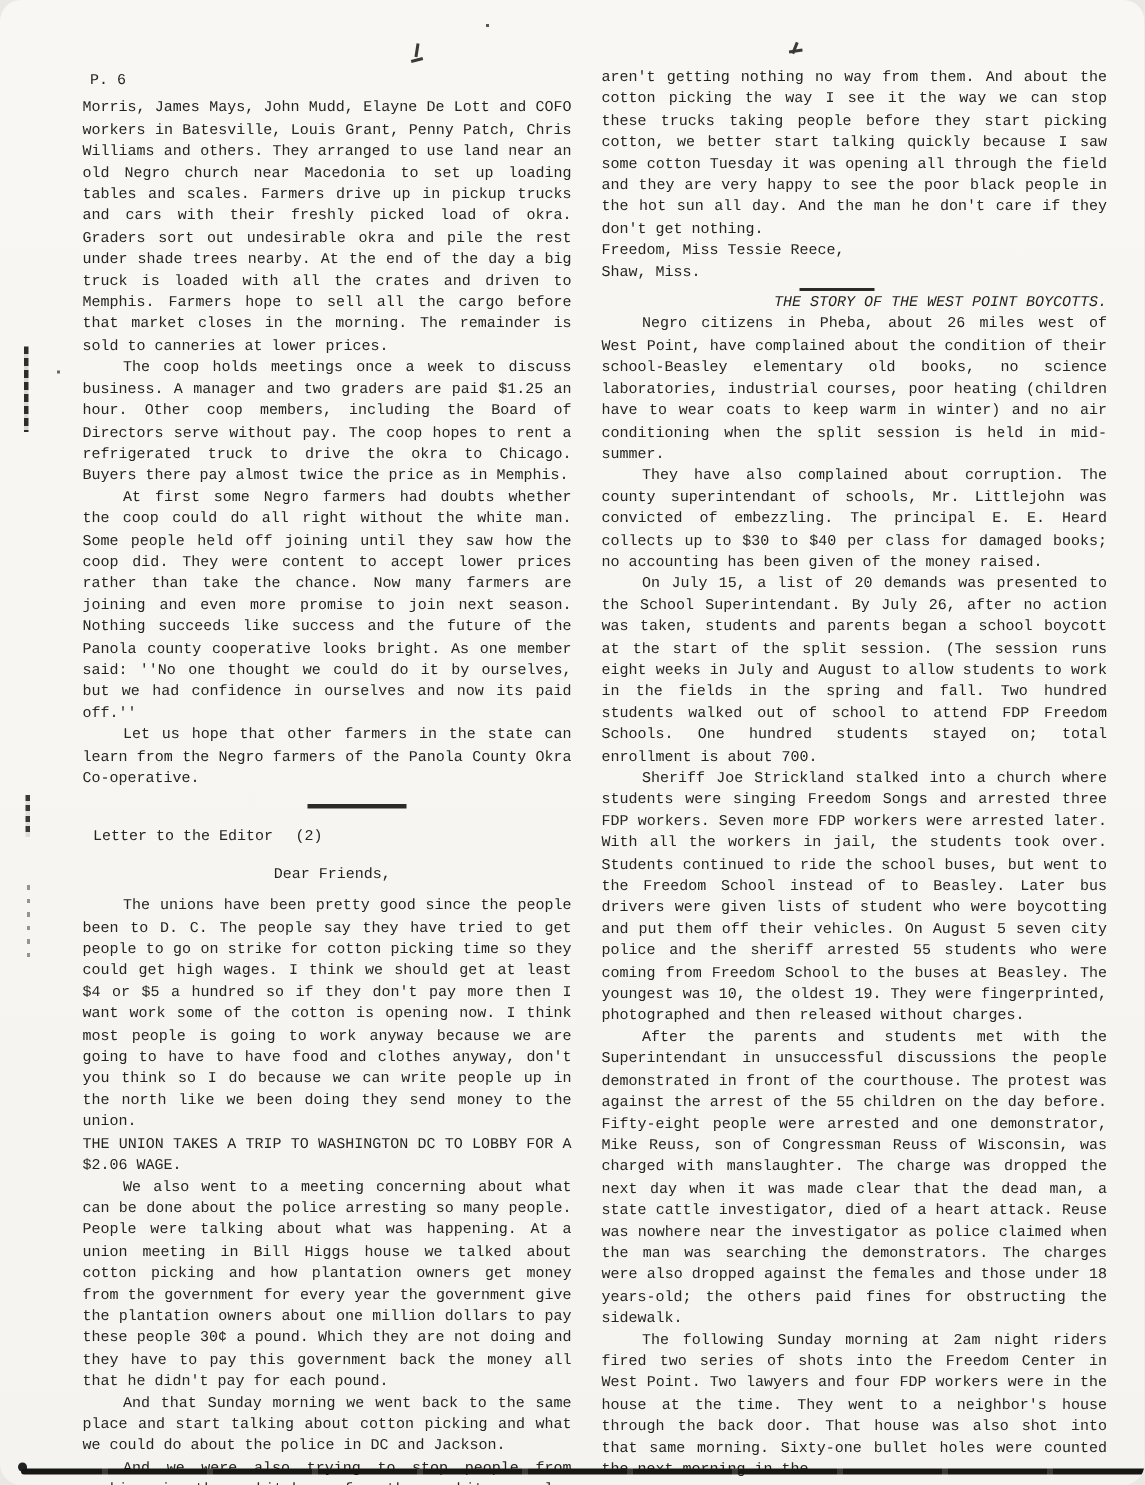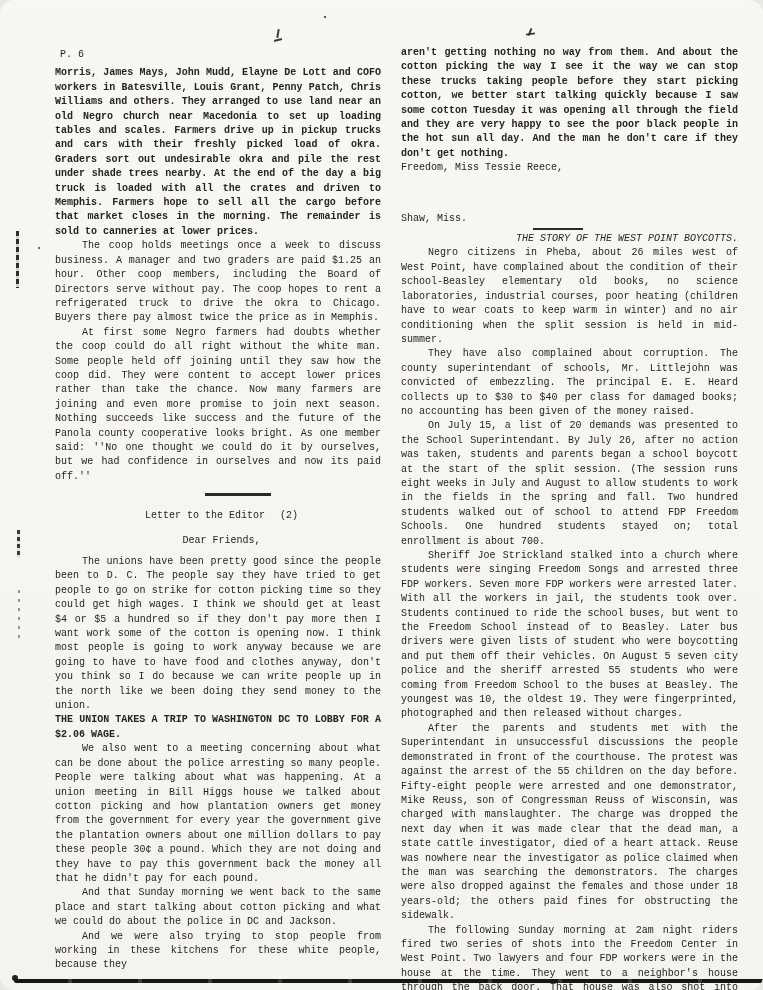--- a/index.html
+++ b/index.html
@@ -16,40 +16,40 @@
   .col {
     position:absolute;
     font-size:10px;
     line-height:14.4px;
     text-align:justify;
     letter-spacing:0;
   }
   .col-left  { left:55px;  top:48px; width:326px; }
   .col-right { left:401px; top:46px; width:337px; }
   p { margin:0; text-indent:27px; }
-  p.noindent { text-indent:0;font-weight:bold; }
+  p.noindent { text-indent:0; }
   .pageno { margin-bottom:4px; padding-left:5px; }
   .divider { border:0; }
   .divider-left {
     width:66px; height:0;
     border-bottom:3px solid #2b2a28;
     margin:9px 0 13px 150px;
   }
   .divider-right {
     width:50px; height:0;
     border-bottom:2px solid #2b2a28;
     margin:2px 0 2px 132px;
   }
-  .letter-head { margin-bottom:10px; padding-left:7px; text-align:center; }
+  .letter-head { margin-bottom:10px; padding-left:7px; text-align:left; }
   .letter-head .lh-num { display:inline-block; margin-left:15px; }
   .salutation { margin-bottom:7px; padding-left:7px; text-align:center; }
   .caps { text-align:justify; }
   .sig { text-align:left; }
   .sig1 { padding-right:12px; }
-  .sig2 { padding-right:50px;margin-top:36px; }
+  .sig2 { padding-right:50px; }
   .wp-heading { text-align:right;font-style:italic; }
 
   
   .artifact { position:absolute; }
   .bottom-rule {
     left:14px; right:0; top:979px; height:4px;
     background:repeating-linear-gradient(90deg,#161614 0 54px,#3b3a37 54px 58px,#161614 58px 70px);
     border-radius:2px 0 0 2px;
   }
   .bottom-blob { left:12px; top:975px; width:6px; height:6px; background:#222; border-radius:50% 50% 0 50%; }
@@ -76,20 +76,21 @@
 <body>
 
 <div class="page">
 
   <div class="col col-left">
     <div class="pageno">P. 6</div>
 
     <p class="noindent">Morris, James Mays, John Mudd, Elayne De Lott and COFO workers in Batesville, Louis Grant, Penny Patch, Chris Williams and others. They arranged to use land near an old Negro church near Macedonia to set up loading tables and scales. Farmers drive up in pickup trucks and cars with their freshly picked load of okra. Graders sort out undesirable okra and pile the rest under shade trees nearby. At the end of the day a big truck is loaded with all the crates and driven to Memphis. Farmers hope to sell all the cargo before that market closes in the morning. The remainder is sold to canneries at lower prices.</p>
     <p>The coop holds meetings once a week to discuss business. A manager and two graders are paid $1.25 an hour. Other coop members, including the Board of Directors serve without pay. The coop hopes to rent a refrigerated truck to drive the okra to Chicago. Buyers there pay almost twice the price as in Memphis.</p>
     <p>At first some Negro farmers had doubts whether the coop could do all right without the white man. Some people held off joining until they saw how the coop did. They were content to accept lower prices rather than take the chance. Now many farmers are joining and even more promise to join next season. Nothing succeeds like success and the future of the Panola county cooperative looks bright. As one member said: ''No one thought we could do it by ourselves, but we had confidence in ourselves and now its paid off.''</p>
+    <p>Let us hope that other farmers in the state can learn from the Negro farmers of the Panola County Okra Co-operative.</p>
 
     <div class="divider divider-left"></div>
 
     <div class="letter-head">
       <span>Letter to the Editor</span><span class="lh-num">(2)</span>
     </div>
     <div class="salutation">Dear Friends,</div>
 
     <p>The unions have been pretty good since the people been to D. C. The people say they have tried to get people to go on strike for cotton picking time so they could get high wages. I think we should get at least $4 or $5 a hundred so if they don't pay more then I want work some of the cotton is opening now. I think most people is going to work anyway because we are going to have to have food and clothes anyway, don't you think so I do because we can write people up in the north like we been doing they send money to the union.</p>
     <p class="noindent caps">THE UNION TAKES A TRIP TO WASHINGTON DC TO LOBBY FOR A $2.06 WAGE.</p>

